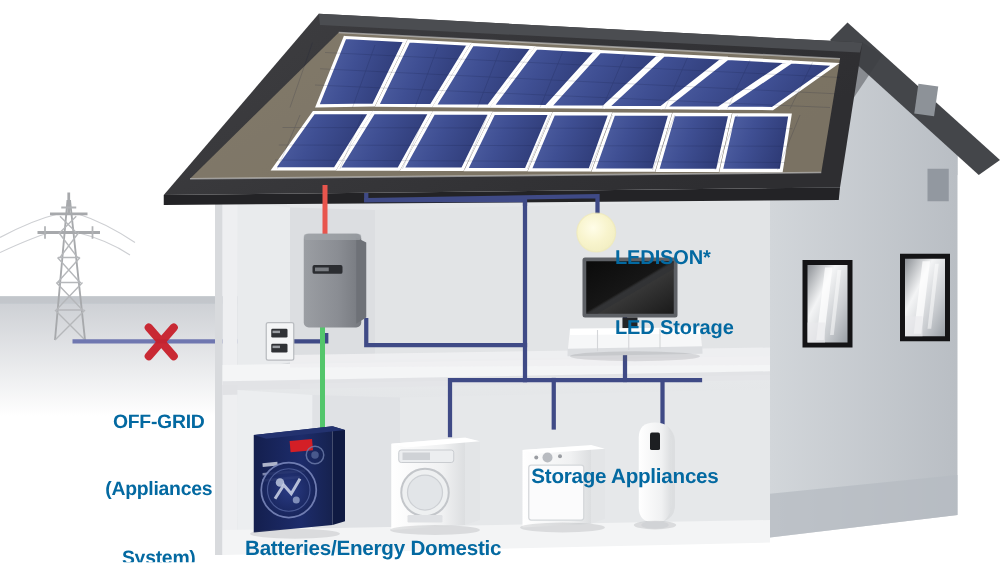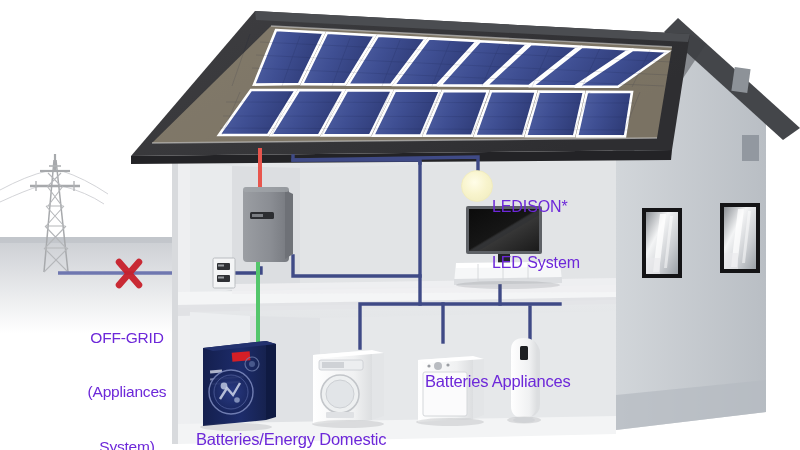--- a/index.html
+++ b/index.html
@@ -1,19 +1,19 @@
 <!DOCTYPE html>
 <html><head>
 <meta charset="utf-8">
 <style>
   html,body{margin:0;padding:0;background:#fff;}
   body{width:800px;height:450px;overflow:hidden;font-family:"Liberation Sans",sans-serif;}
   #stage{position:relative;width:800px;height:450px;background:#ffffff;overflow:hidden;}
   #scene{position:absolute;inset:0;}
-  .lbl{position:absolute;font-family:"Liberation Sans",sans-serif;font-weight:normal;color:#6d28d9;white-space:pre;line-height:1.18;}
+  .lbl{position:absolute;font-family:"Liberation Sans",sans-serif;font-weight:bold;color:#0369a1;white-space:pre;line-height:1.18;}
   #lbl-offgrid{left:52px;top:292px;width:150px;text-align:center;font-size:15.5px;letter-spacing:-0.2px;}
   #lbl-ledison{left:492px;top:160px;font-size:16px;letter-spacing:-0.1px;}
   #lbl-appliances{left:425px;top:372px;font-size:16.5px;letter-spacing:-0.2px;}
   #lbl-batteries{left:196px;top:430px;font-size:16.5px;letter-spacing:-0.2px;}
   .lbl span{display:block;}
 </style>
 </head>
 <body>
 
 <div id="stage">
@@ -347,20 +347,20 @@
   </svg>
 
   <div class="lbl" id="lbl-offgrid">
     <span>OFF-GRID</span>
     <span>(Appliances</span>
     <span>System)</span>
   </div>
 
   <div class="lbl" id="lbl-ledison">
     <span>LEDISON*</span>
-    <span>LED System</span>
+    <span>LED Storage</span>
   </div>
 
-  <div class="lbl" id="lbl-appliances">Batteries Appliances</div>
+  <div class="lbl" id="lbl-appliances">Storage Appliances</div>
 
   <div class="lbl" id="lbl-batteries">Batteries/Energy Domestic</div>
 
 </div>
 
 </body></html>

